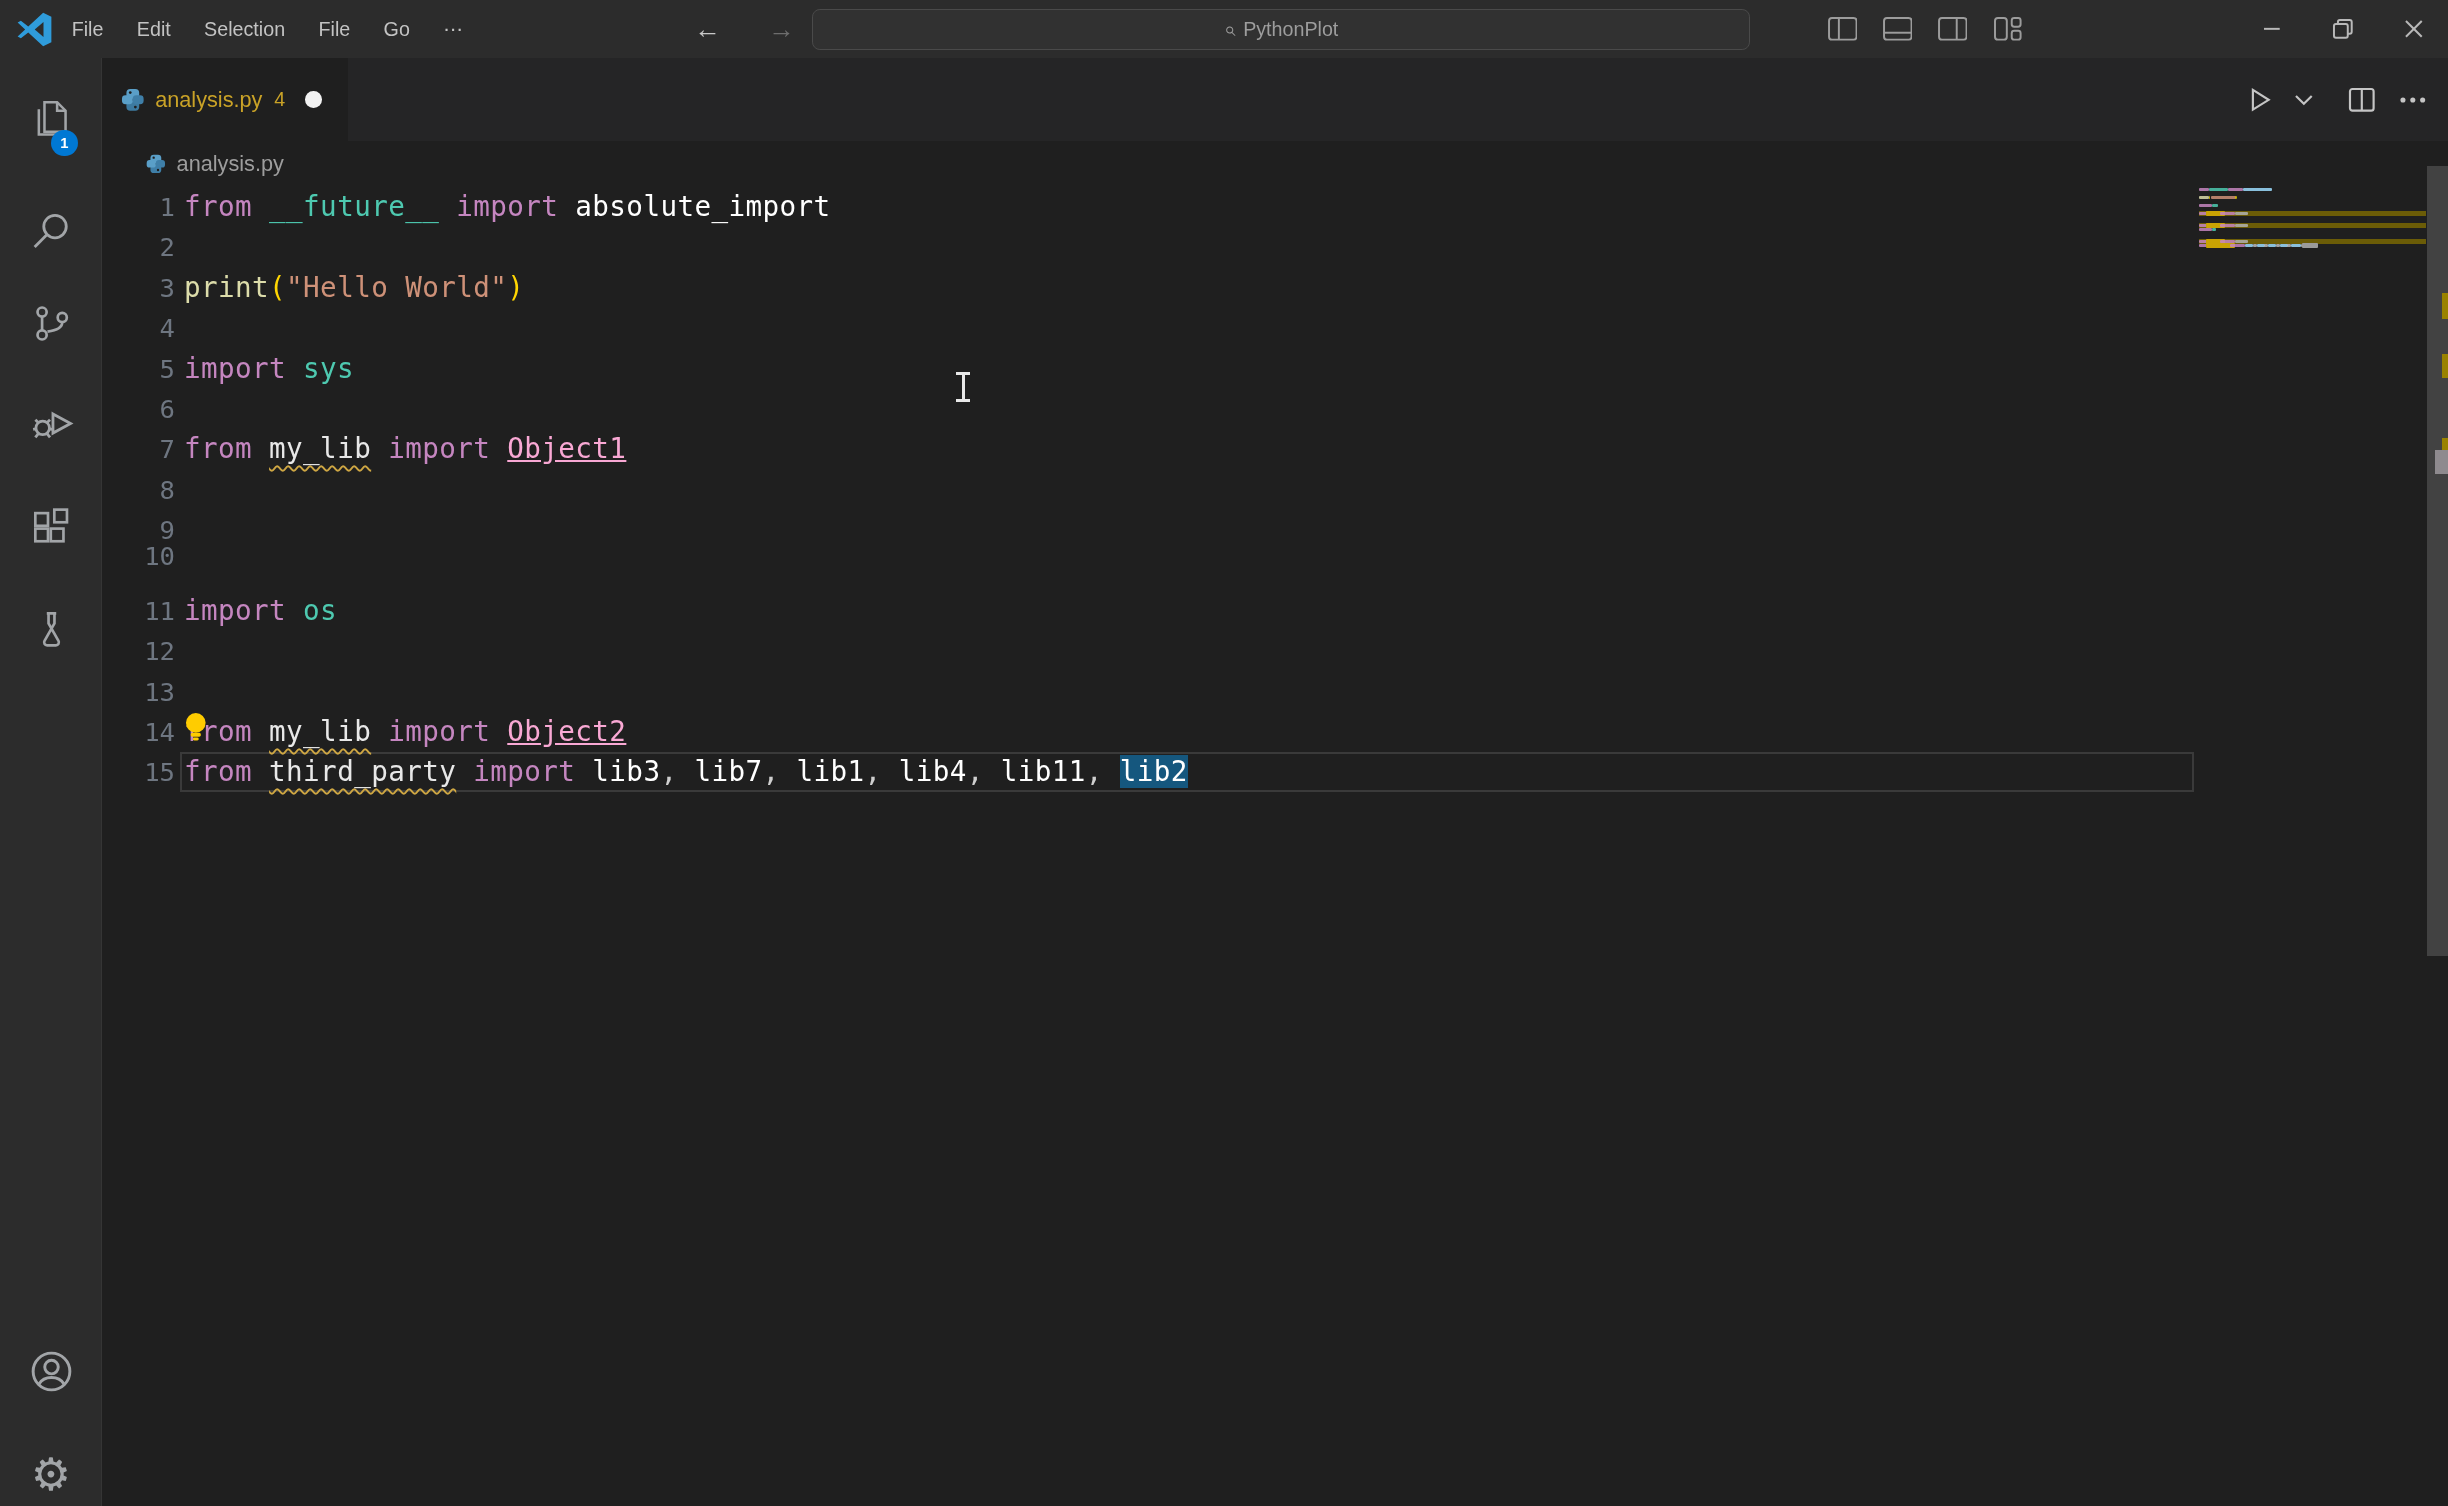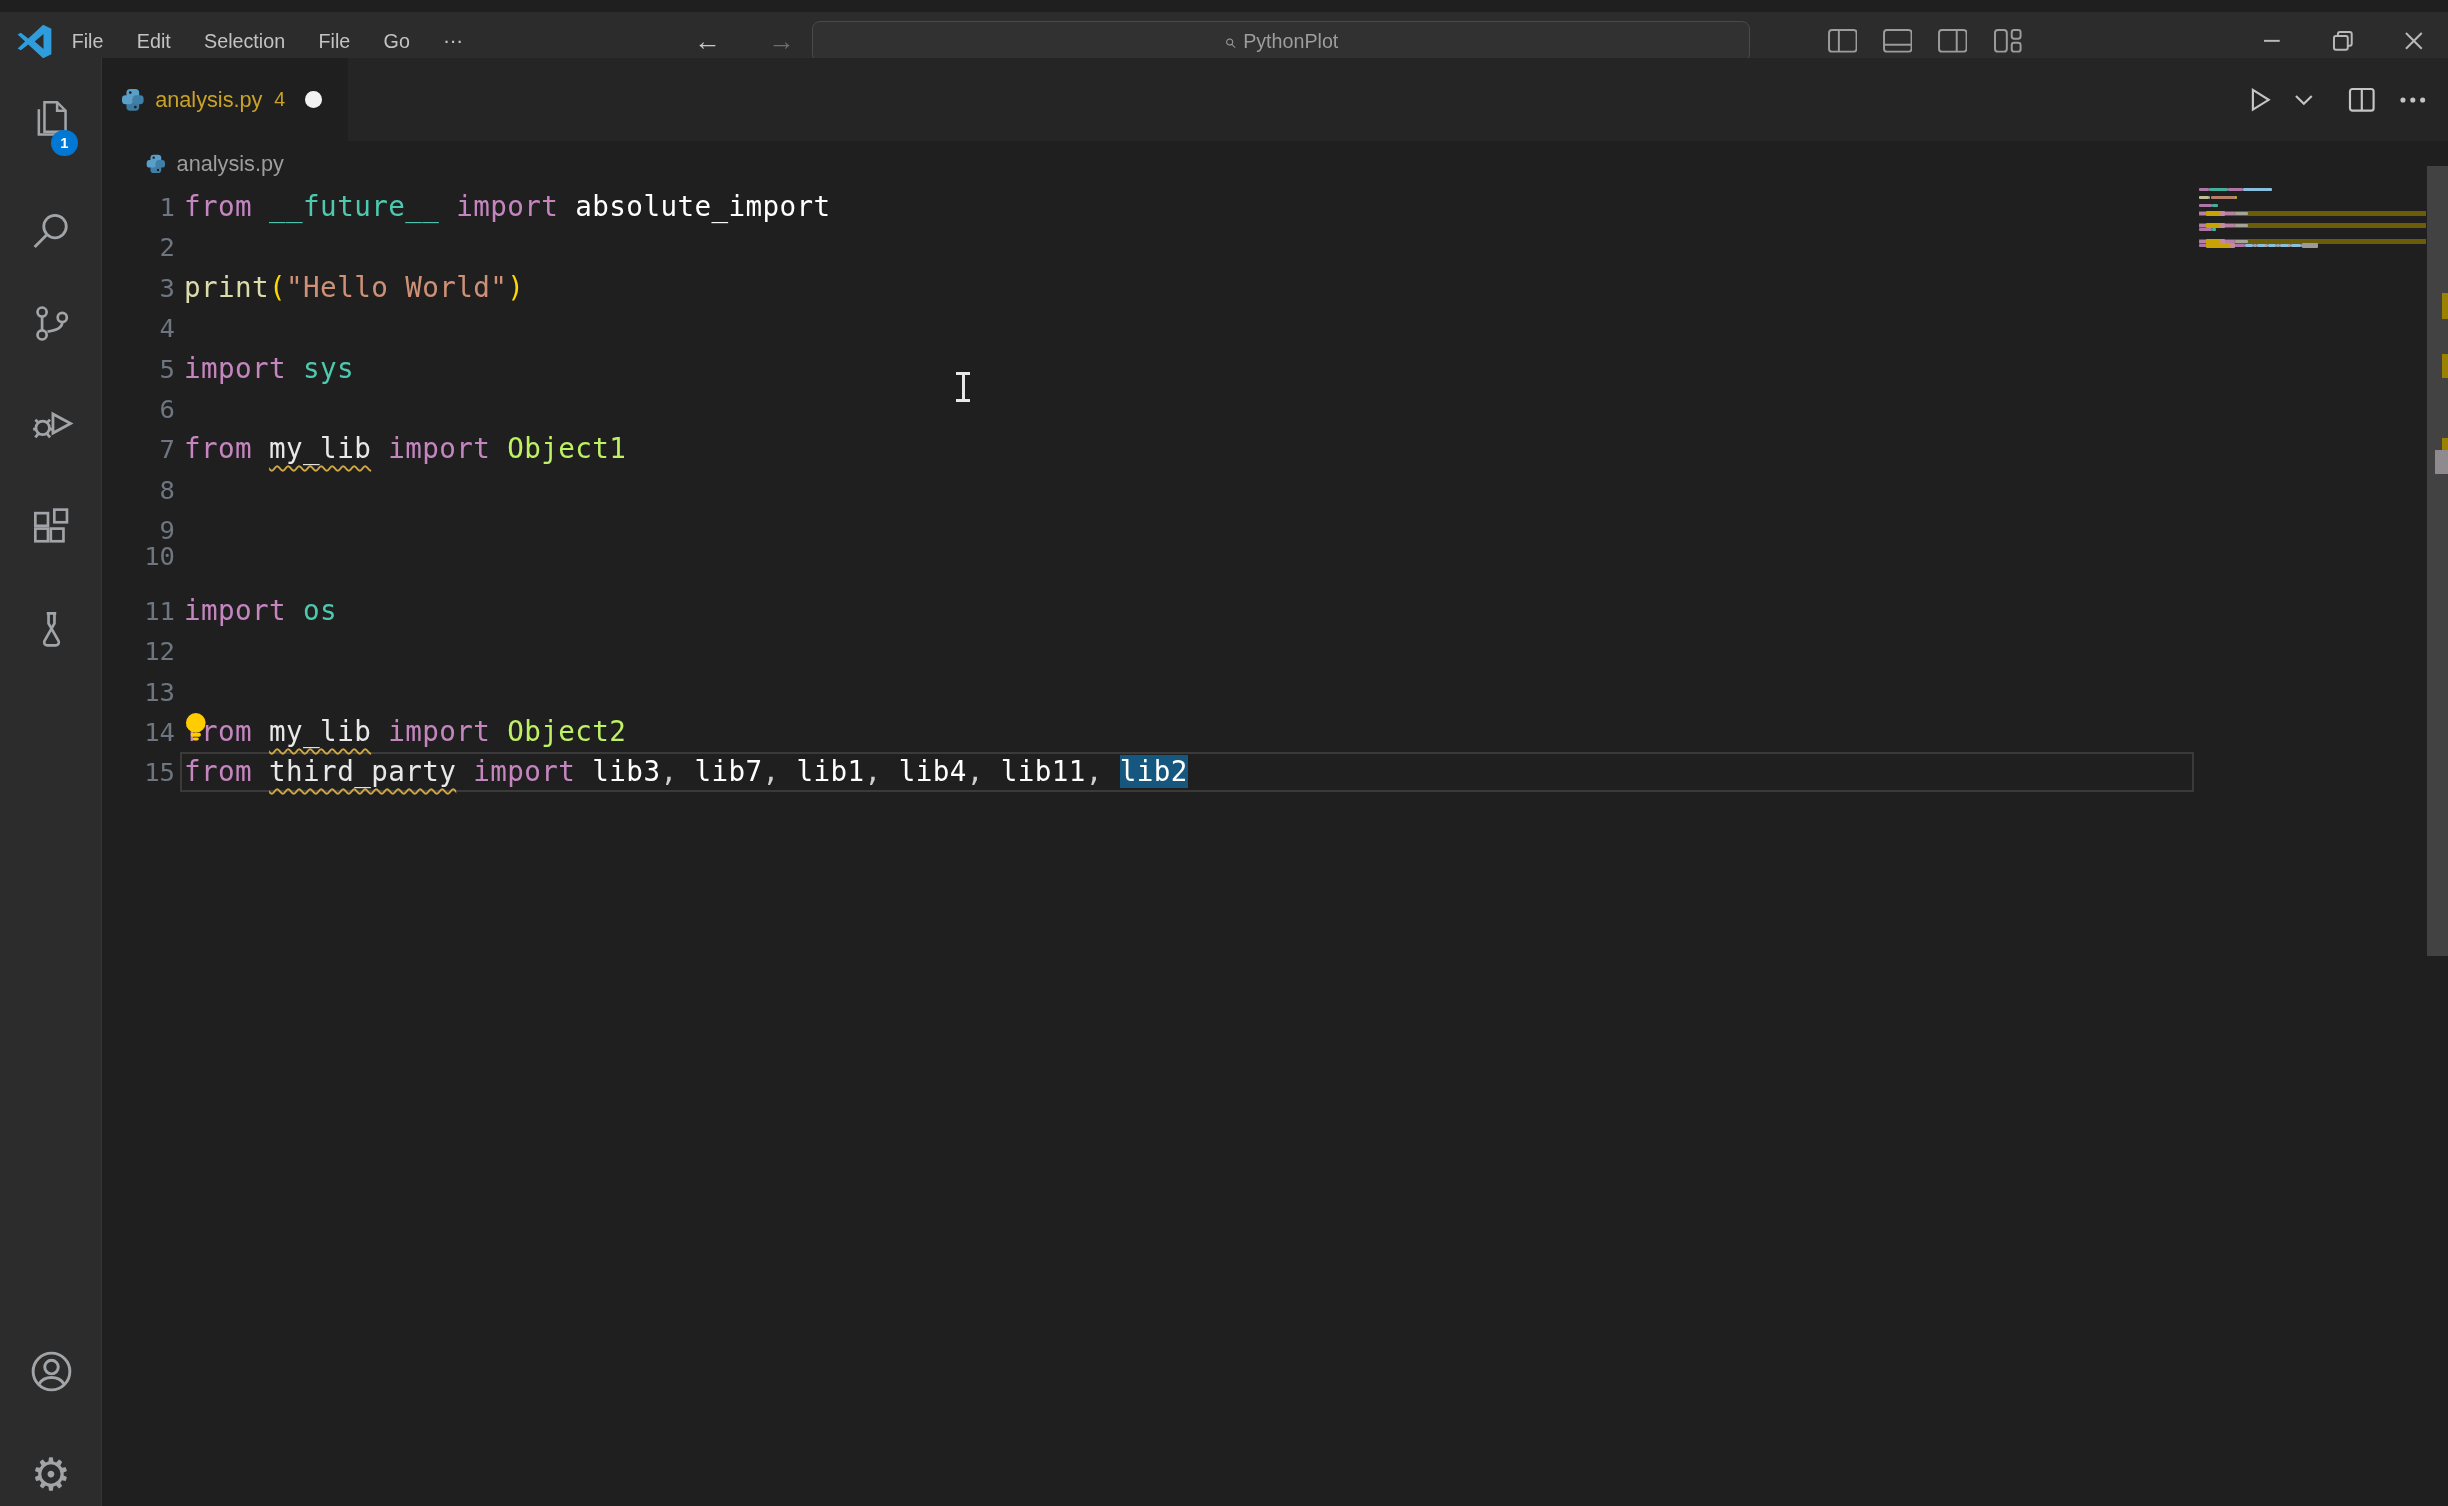--- a/index.html
+++ b/index.html
@@ -1,21 +1,21 @@
 <!DOCTYPE html>
 <html><head>
 <meta charset="utf-8">
 <style>
   * { margin:0; padding:0; box-sizing:border-box; }
   html,body { width:2449px; height:1506px; background:#1f1f1f; overflow:hidden;
               font-family:"Liberation Sans", sans-serif; }
   #app { position:relative; width:2449px; height:1506px; background:#1f1f1f; }
 
   
-  .titlebar { position:absolute; left:0; top:12px; width:2449px; height:58px; background:#2c2c2c; }
+  .titlebar { position:absolute; left:0; top:0; width:2449px; height:58px; background:#2c2c2c; }
   .vscode-logo { position:absolute; left:15.8px; top:10.8px; width:37px; height:37px; }
   .menus { position:absolute; left:55px; top:0; height:58px; display:flex; align-items:center; }
   .menu-item { color:#c3c3c3; font-size:19.7px; padding:5.9px 16.7px; border-radius:5.9px; cursor:default; }
   .nav-arrow { position:absolute; top:0; height:58px; width:45px; display:flex; align-items:center; justify-content:center; font-size:26.6px; }
   .nav-back { left:685px; color:#c8c8c8; }
   .nav-fwd { left:759px; color:#6d6d6d; }
   .searchbox { position:absolute; left:812px; top:8.9px; width:938px; height:41px; background:#313131;
                border:1px solid #4a4a4a; border-radius:7.9px; display:flex; align-items:center; justify-content:center;
                color:#9d9d9d; font-size:19.7px; gap:7.9px; }
   .searchbox .mag { font-size:20.7px; color:#9d9d9d; transform:scaleX(-1); display:inline-block; }
@@ -53,21 +53,21 @@
   .ln { position:absolute; left:0; top:0; width:73px; height:40px; line-height:40px; text-align:right;
         color:#6e7681; font-size:25.6px; }
   .ct { position:absolute; left:82px; top:0; height:40px; line-height:40px; font-size:27.6px; letter-spacing:0.4px; white-space:pre; }
   .tok-kw  { color:#c586c0;text-align:right; }
   .tok-typ { color:#4ec9b0; }
   .tok-var { color:#ffffff; }
   .tok-fn  { color:#dcdcaa; }
   .tok-str { color:#ce9178; }
   .tok-brk { color:#ffd602; }
   .tok-pln { color:#e8e8e8; }
-  .tok-obj { color:#bef264; }
+  .tok-obj { color:#f9a8d4;text-decoration:underline; }
   .tok-pun { color:#cfcfcf; }
   .squig { text-decoration:underline wavy #cfa743 2px; text-underline-offset:6.9px; }
   .sel { background:#15577e; }
   .current-line { position:absolute; left:78px; top:565px; width:2014px; height:40px; border:2px solid #3a3a3a; }
 
   .lightbulb { position:absolute; left:82px; top:525px; width:23.6px; height:29.6px; }
 
   .mouse-ibeam { position:absolute; left:853px; top:187px; width:15.8px; height:29.6px; }
   .mouse-ibeam .stem { position:absolute; left:6.9px; top:2px; width:3px; height:25.6px; background:#e8e8e8; }
   .mouse-ibeam .cap { position:absolute; width:13.8px; height:3px; background:#e8e8e8; left:1px; }

